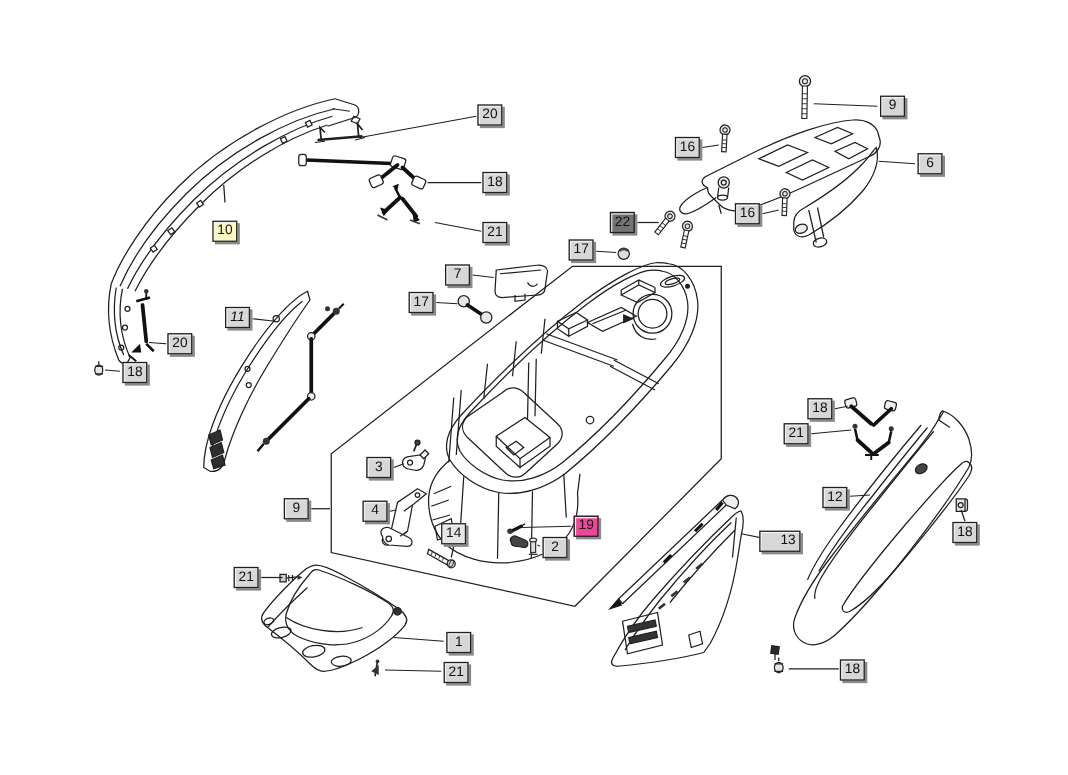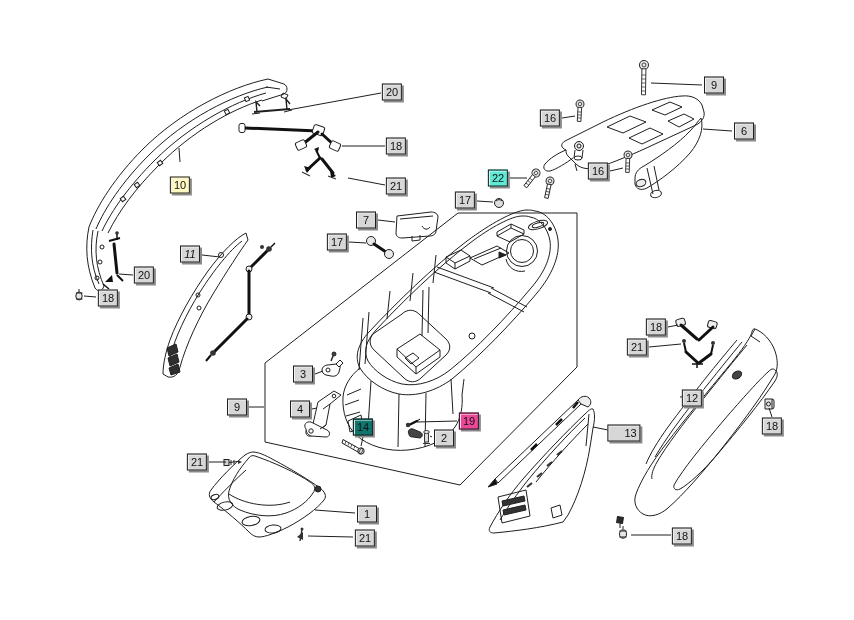--- a/index.html
+++ b/index.html
@@ -333,35 +333,35 @@
 </svg>
 
 <div class="callout" style="left: 180px; top: 185px; background: #fef9c3; border-color: rgb(31, 31, 31); color: rgb(17, 17, 17);">10</div>
     <div class="callout" style="left: 392px; top: 92px; background: rgb(215, 215, 215); border-color: rgb(31, 31, 31); color: rgb(17, 17, 17);">20</div>
     <div class="callout" style="left: 396px; top: 146px; background: rgb(215, 215, 215); border-color: rgb(31, 31, 31); color: rgb(17, 17, 17);">18</div>
     <div class="callout" style="left: 396px; top: 186px; background: rgb(215, 215, 215); border-color: rgb(31, 31, 31); color: rgb(17, 17, 17);">21</div>
     <div class="callout" style="left: 714px; top: 85px; background: rgb(215, 215, 215); border-color: rgb(31, 31, 31); color: rgb(17, 17, 17);">9</div>
     <div class="callout" style="left: 550px; top: 118px; background: rgb(215, 215, 215); border-color: rgb(31, 31, 31); color: rgb(17, 17, 17);">16</div>
     <div class="callout" style="left: 744px; top: 131px; background: rgb(215, 215, 215); border-color: rgb(31, 31, 31); color: rgb(17, 17, 17);">6</div>
     <div class="callout" style="left: 598px; top: 171px; background: rgb(215, 215, 215); border-color: rgb(31, 31, 31); color: rgb(17, 17, 17);">16</div>
-    <div class="callout" style="left: 498px; top: 178px; background: #5eead4; border-color: rgb(31, 31, 31); color: rgb(17, 17, 17);">22</div>
+    <div class="callout" style="left: 498px; top: 178px; background: #737373; border-color: rgb(31, 31, 31); color: rgb(17, 17, 17);">22</div>
     <div class="callout" style="left: 465px; top: 200px; background: rgb(215, 215, 215); border-color: rgb(31, 31, 31); color: rgb(17, 17, 17);">17</div>
     <div class="callout" style="left: 366px; top: 220px; background: rgb(215, 215, 215); border-color: rgb(31, 31, 31); color: rgb(17, 17, 17);">7</div>
     <div class="callout" style="left: 337px; top: 242px; background: rgb(215, 215, 215); border-color: rgb(31, 31, 31); color: rgb(17, 17, 17);">17</div>
     <div class="callout" style="left: 190px; top: 254px; background: rgb(215, 215, 215); border-color: rgb(31, 31, 31); color: rgb(17, 17, 17); font-style: italic;">11</div>
     <div class="callout" style="left: 144px; top: 275px; background: rgb(215, 215, 215); border-color: rgb(31, 31, 31); color: rgb(17, 17, 17);">20</div>
     <div class="callout" style="left: 108px; top: 298px; background: rgb(215, 215, 215); border-color: rgb(31, 31, 31); color: rgb(17, 17, 17);">18</div>
     <div class="callout" style="left: 237px; top: 407px; background: rgb(215, 215, 215); border-color: rgb(31, 31, 31); color: rgb(17, 17, 17);">9</div>
     <div class="callout" style="left: 303px; top: 374px; background: rgb(215, 215, 215); border-color: rgb(31, 31, 31); color: rgb(17, 17, 17);">3</div>
     <div class="callout" style="left: 300px; top: 409px; background: rgb(215, 215, 215); border-color: rgb(31, 31, 31); color: rgb(17, 17, 17);">4</div>
-    <div class="callout" style="left: 363px; top: 427px; background: #0f766e; border-color: rgb(31, 31, 31); color: rgb(17, 17, 17);">14</div>
+    <div class="callout" style="left: 363px; top: 427px; background: #e5e5e5; border-color: rgb(31, 31, 31); color: rgb(17, 17, 17);">14</div>
     <div class="callout" style="left: 469px; top: 421px; background: #ec4899; border-color: rgb(31, 31, 31); color: rgb(17, 17, 17);">19</div>
     <div class="callout" style="left: 444px; top: 438px; background: rgb(215, 215, 215); border-color: rgb(31, 31, 31); color: rgb(17, 17, 17);">2</div>
     <div class="callout" style="left: 197px; top: 462px; background: rgb(215, 215, 215); border-color: rgb(31, 31, 31); color: rgb(17, 17, 17);">21</div>
     <div class="callout" style="left: 367px; top: 514px; background: rgb(215, 215, 215); border-color: rgb(31, 31, 31); color: rgb(17, 17, 17);">1</div>
     <div class="callout" style="left: 365px; top: 538px; background: rgb(215, 215, 215); border-color: rgb(31, 31, 31); color: rgb(17, 17, 17);">21</div>
     <div class="callout" style="left: 624px; top: 433px; background: rgb(215, 215, 215); border-color: rgb(31, 31, 31); color: rgb(17, 17, 17); padding-left: 16px;">13</div>
-    <div class="callout" style="left: 668px; top: 398px; background: rgb(215, 215, 215); border-color: rgb(31, 31, 31); color: rgb(17, 17, 17); margin-left: 24px;">12</div>
+    <div class="callout" style="left: 668px; top: 398px; background: rgb(215, 215, 215); border-color: rgb(31, 31, 31); color: rgb(17, 17, 17);">12</div>
     <div class="callout" style="left: 656px; top: 327px; background: rgb(215, 215, 215); border-color: rgb(31, 31, 31); color: rgb(17, 17, 17);">18</div>
     <div class="callout" style="left: 637px; top: 347px; background: rgb(215, 215, 215); border-color: rgb(31, 31, 31); color: rgb(17, 17, 17);">21</div>
     <div class="callout" style="left: 772px; top: 426px; background: rgb(215, 215, 215); border-color: rgb(31, 31, 31); color: rgb(17, 17, 17);">18</div>
     <div class="callout" style="left: 682px; top: 536px; background: rgb(215, 215, 215); border-color: rgb(31, 31, 31); color: rgb(17, 17, 17);">18</div>
   </div>
 
 </body></html>

